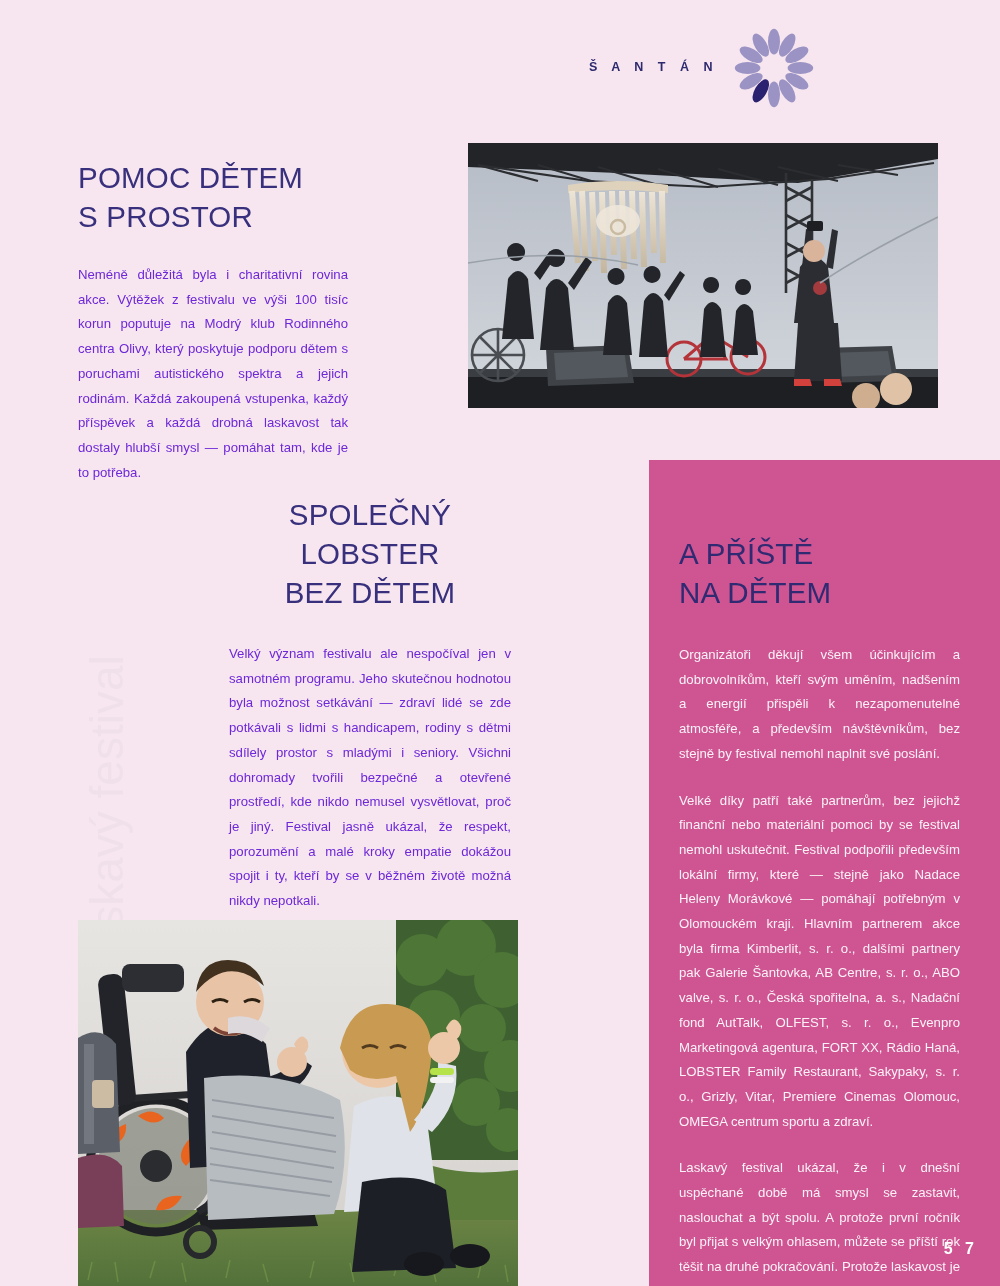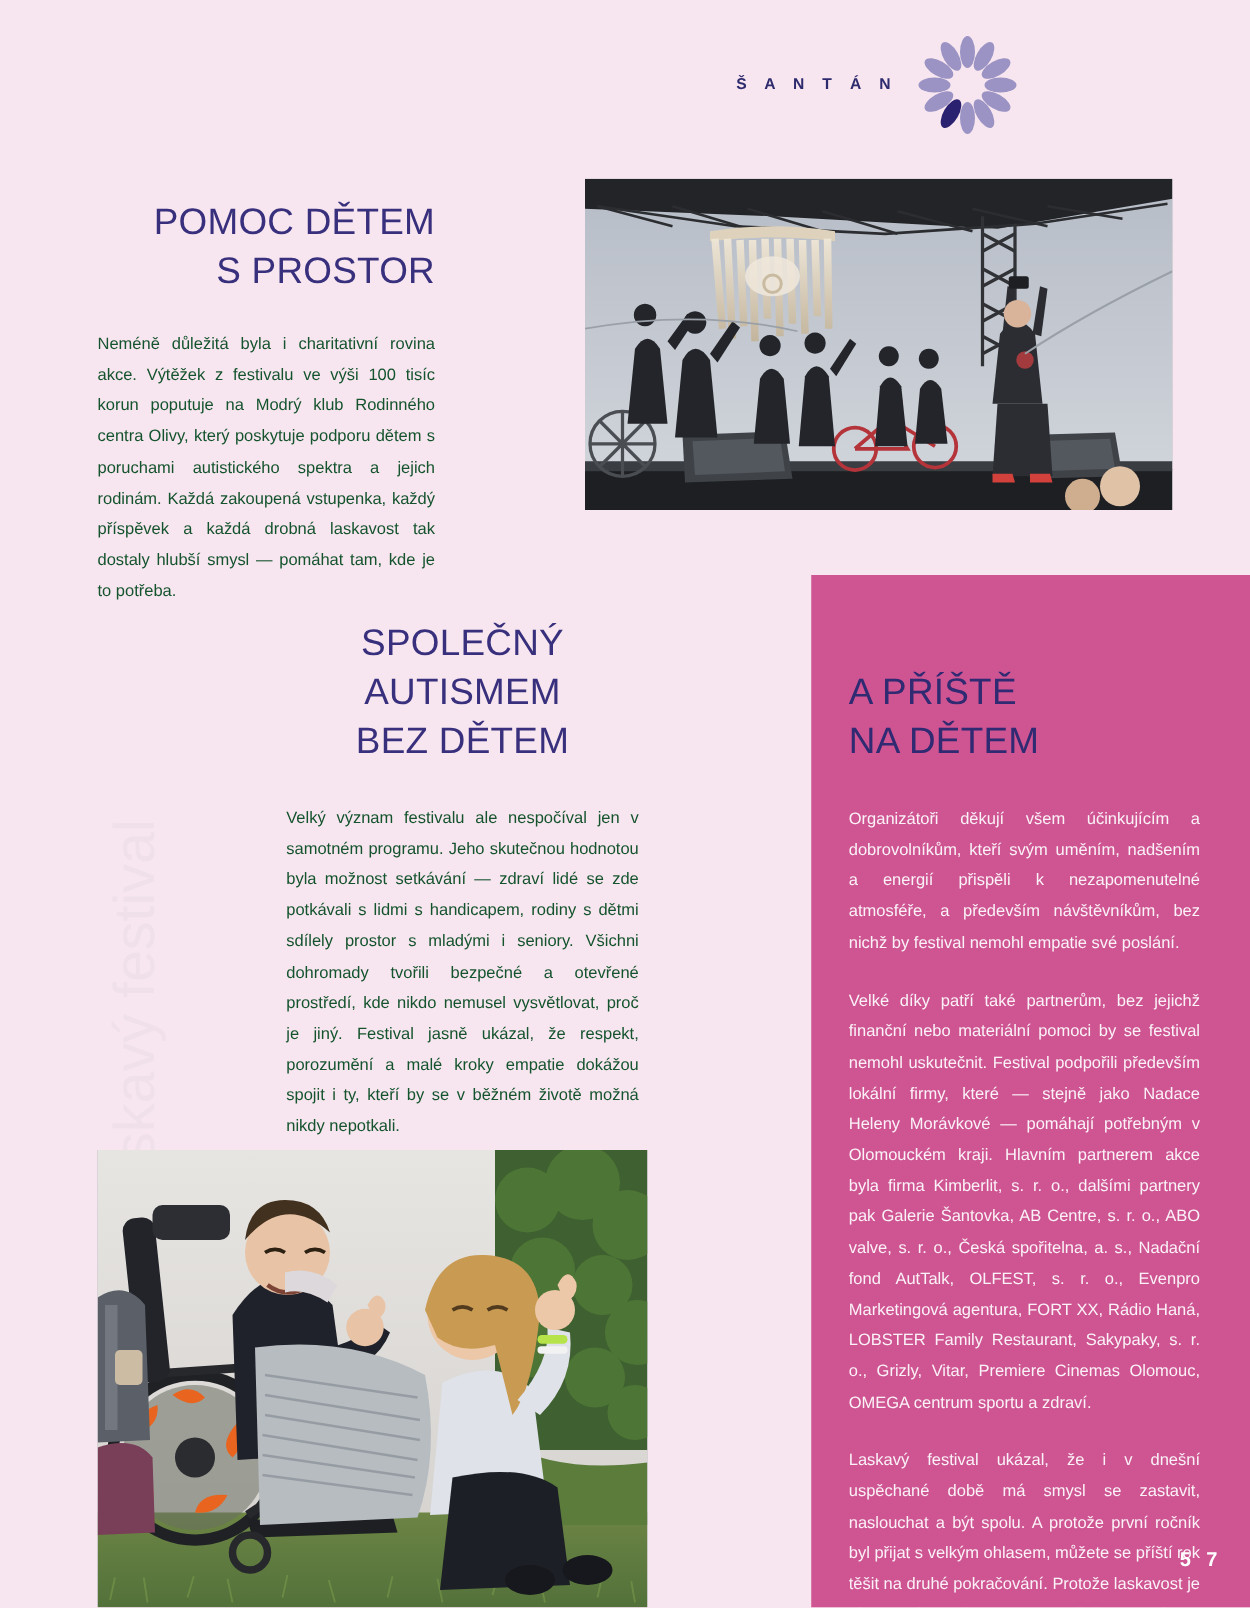--- a/index.html
+++ b/index.html
@@ -43,31 +43,31 @@
 
   
   h1.kicker{
     margin:0;font-weight:400;color:#38307d;
     font-size:29.5px;line-height:39px;letter-spacing:.2px;
   }
   h1.kicker.onpink{color:#2f2a72;}
 
   
   .body-copy{
-    font-size:13.2px;line-height:24.7px;color:#14532d;
+    font-size:13.2px;line-height:24.7px;color:#6d28d9;
     text-align:justify;font-weight:400;
   }
   .body-copy p{margin:0 0 18px 0;}
   .body-copy p:last-child{margin-bottom:0;}
   .body-copy.onpink{color:#fbf2f7;}
   .body-copy.onpink p{margin:0 0 22px 0;}
 
   
   .block-a{position:absolute;left:78px;top:158px;width:270px;}
-  .block-a .kicker{margin-bottom:27px;text-align:right;}
+  .block-a .kicker{margin-bottom:27px;}
   .block-b{position:absolute;left:229px;top:495px;width:282px;}
   .block-b .kicker{margin-bottom:30px;text-align:center;}
   .block-c{position:absolute;left:679px;top:495px;width:281px;}
   .block-c .kicker{margin-bottom:31px;}
 
   
   .photo{position:absolute;overflow:hidden;background:#b9bcc2;}
   .photo-stage{left:468px;top:143px;width:470px;height:265px;}
   .photo-people{left:78px;top:920px;width:440px;height:366px;}
   .photo svg{display:block;width:100%;height:100%;}
@@ -291,36 +291,36 @@
       <span>S PROSTOR</span>
     </h1>
     <div class="body-copy">
       <p>Neméně důležitá byla i charitativní rovina akce. Výtěžek z festivalu ve výši 100 tisíc korun poputuje na Modrý klub Rodinného centra Olivy, který poskytuje podporu dětem s poruchami autistického spektra a jejich rodinám. Každá zakoupená vstupenka, každý příspěvek a každá drobná laskavost tak dostaly hlubší smysl — pomáhat tam, kde je to potřeba.</p>
     </div>
   </div>
 
   <div class="block-b">
     <h1 class="kicker">
       <span>SPOLEČNÝ</span><br>
-      <span>AUTISMEM</span><br>
+      <span>LOBSTER</span><br>
       <span>BEZ DĚTEM</span>
     </h1>
     <div class="body-copy">
       <p>Velký význam festivalu ale nespočíval jen v samotném programu. Jeho skutečnou hodnotou byla možnost setkávání — zdraví lidé se zde potkávali s lidmi s handicapem, rodiny s dětmi sdílely prostor s mladými i seniory. Všichni dohromady tvořili bezpečné a otevřené prostředí, kde nikdo nemusel vysvětlovat, proč je jiný. Festival jasně ukázal, že respekt, porozumění a malé kroky empatie dokážou spojit i ty, kteří by se v běžném životě možná nikdy nepotkali.</p>
     </div>
   </div>
 
   <div class="block-c">
     <h1 class="kicker onpink">
       <br>
       <span>A PŘÍŠTĚ</span><br>
       <span>NA DĚTEM</span>
     </h1>
     <div class="body-copy onpink">
-      <p>Organizátoři děkují všem účinkujícím a dobrovolníkům, kteří svým uměním, nadšením a energií přispěli k nezapomenutelné atmosféře, a především návštěvníkům, bez nichž by festival nemohl empatie své poslání.</p>
+      <p>Organizátoři děkují všem účinkujícím a dobrovolníkům, kteří svým uměním, nadšením a energií přispěli k nezapomenutelné atmosféře, a především návštěvníkům, bez stejně by festival nemohl naplnit své poslání.</p>
       <p>Velké díky patří také partnerům, bez jejichž finanční nebo materiální pomoci by se festival nemohl uskutečnit. Festival podpořili především lokální firmy, které — stejně jako Nadace Heleny Morávkové — pomáhají potřebným v Olomouckém kraji. Hlavním partnerem akce byla firma Kimberlit, s. r. o., dalšími partnery pak Galerie Šantovka, AB Centre, s. r. o., ABO valve, s. r. o., Česká spořitelna, a. s., Nadační fond AutTalk, OLFEST, s. r. o., Evenpro Marketingová agentura, FORT XX, Rádio Haná, LOBSTER Family Restaurant, Sakypaky, s. r. o., Grizly, Vitar, Premiere Cinemas Olomouc, OMEGA centrum sportu a zdraví.</p>
       <p><span>Laskavý festival ukázal, že i v dnešní uspěchané době má smysl se zastavit, naslouchat a být spolu. A protože první ročník byl přijat s velkým ohlasem, můžete se příští rok těšit na druhé pokračování. Protože laskavost je síla, která mění svět — a začíná u každého z nás.</span></p>
     </div>
   </div>
 
   <div class="folio">5 7</div>
 
 </div>
 
 </body></html>

